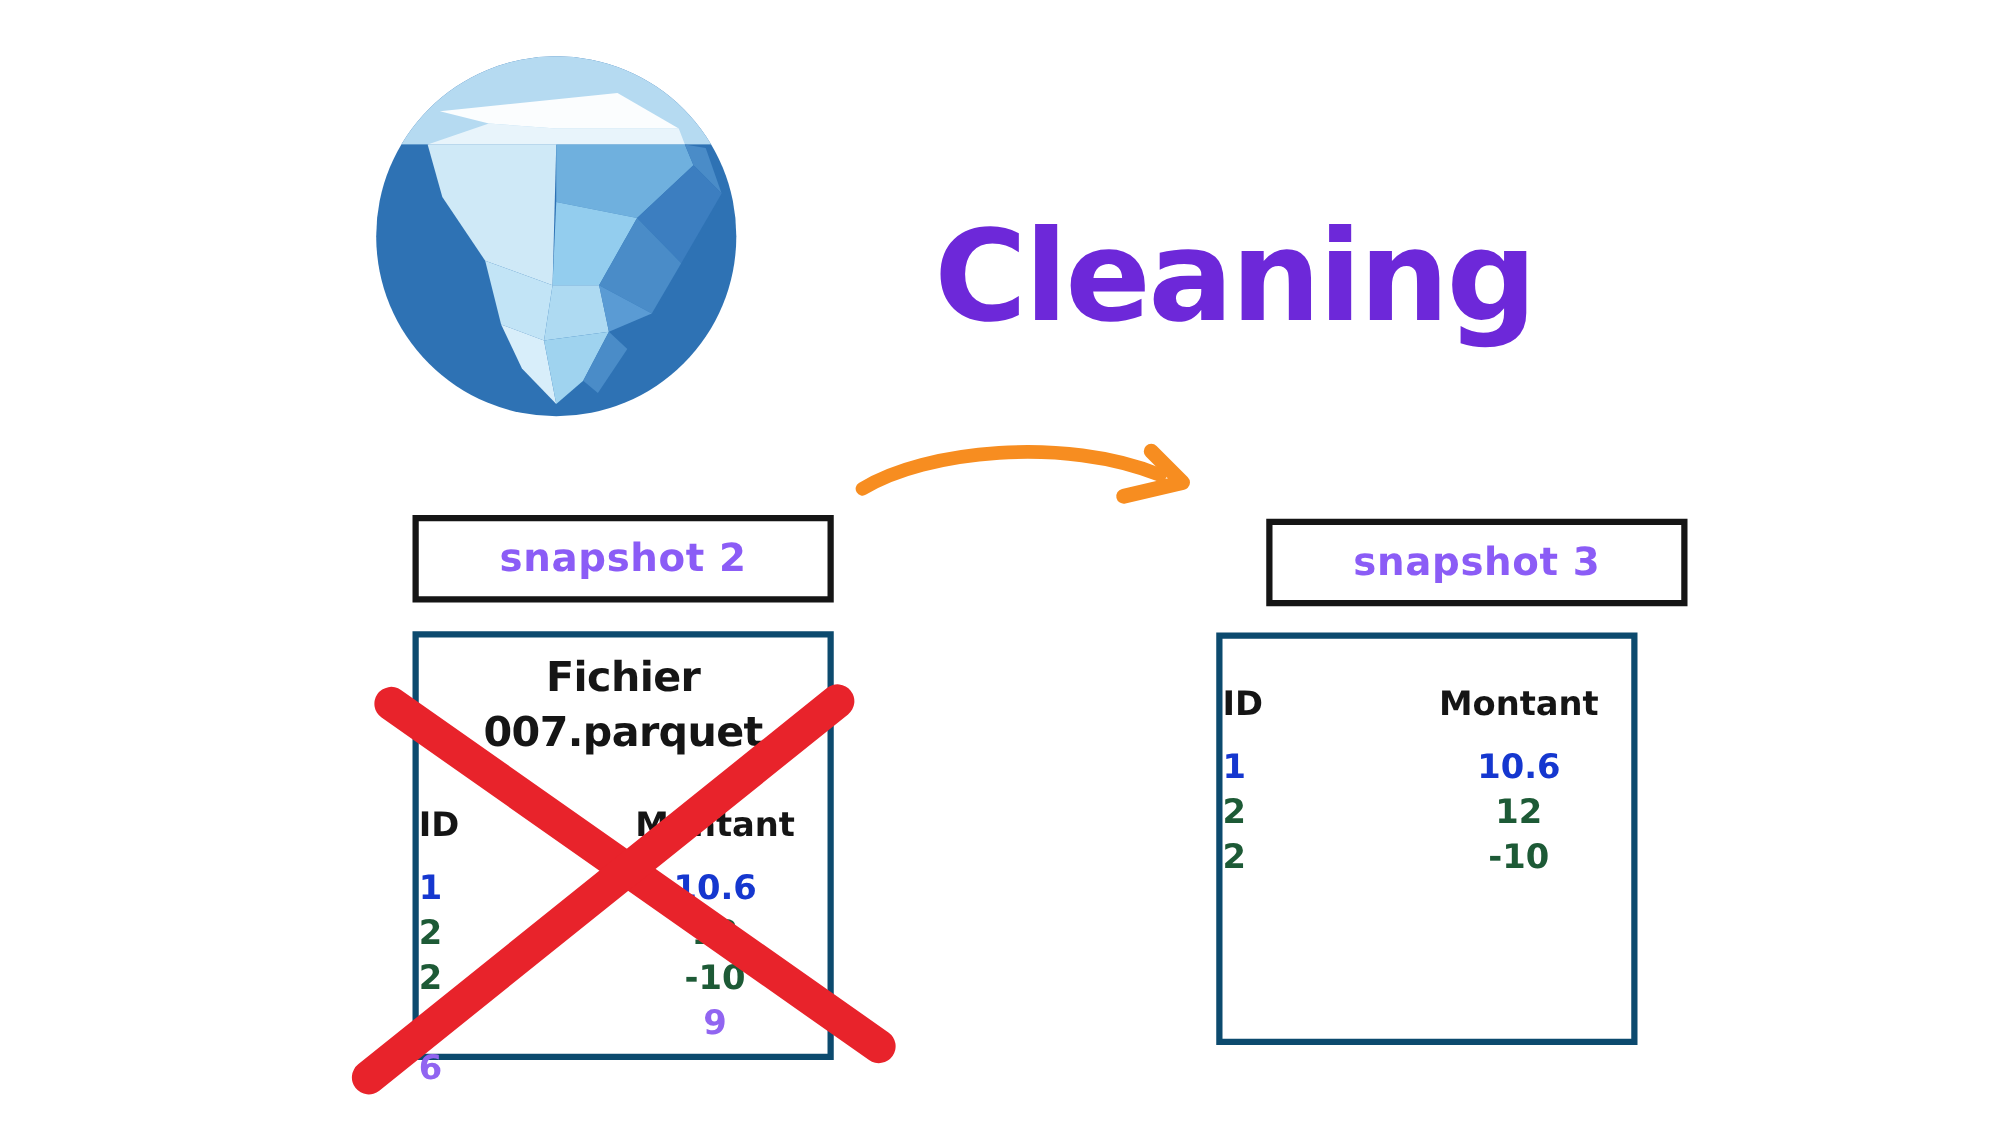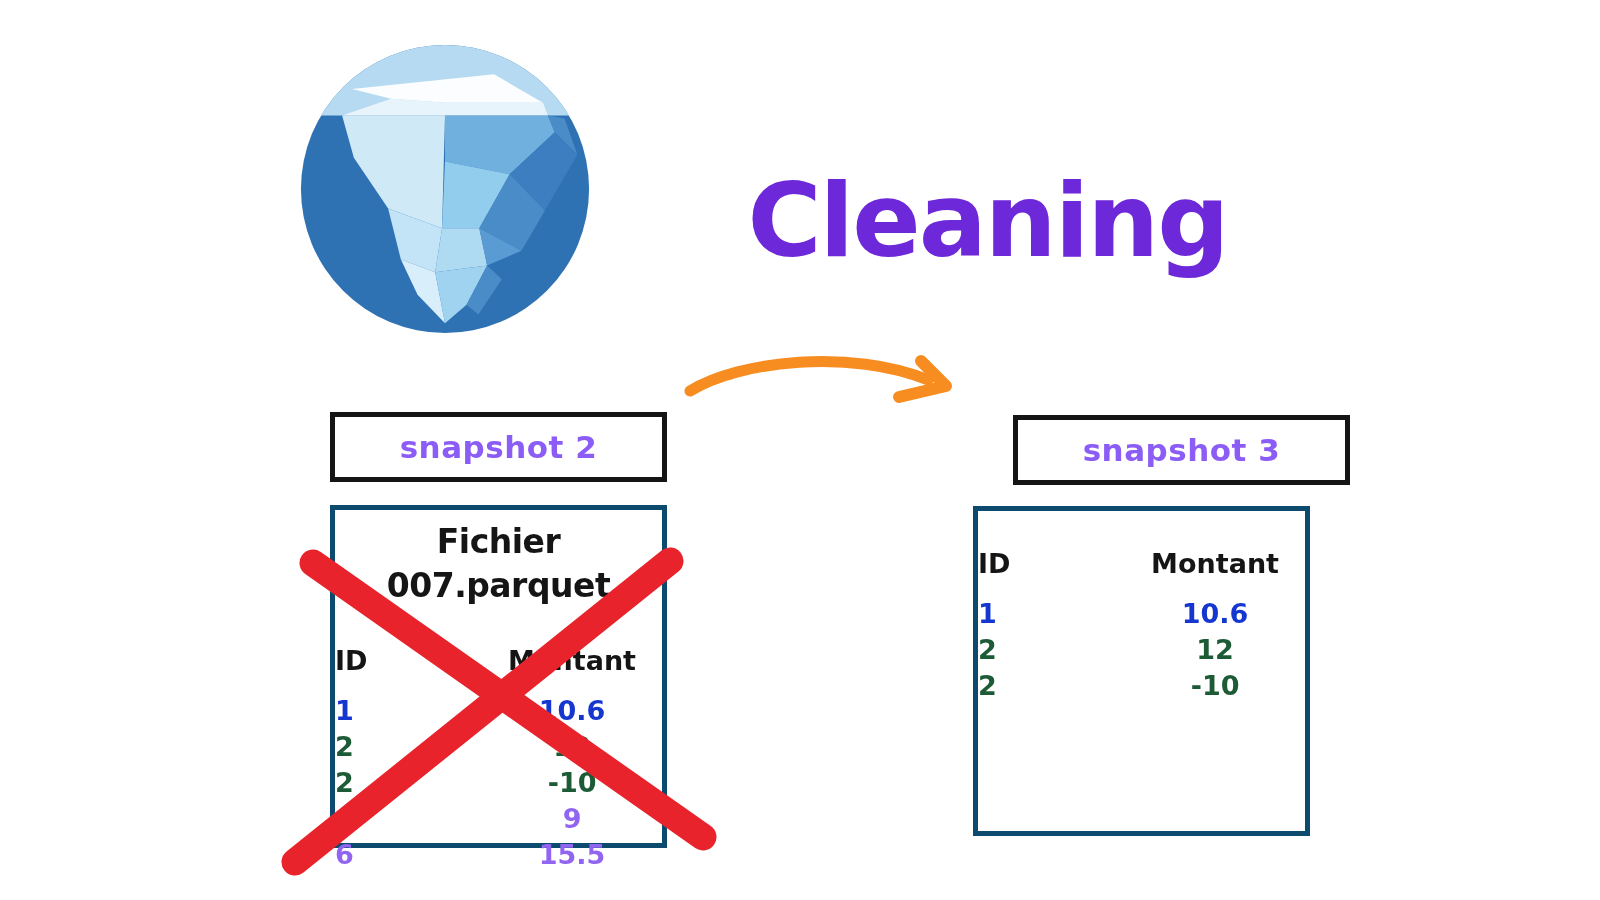--- a/index.html
+++ b/index.html
@@ -100,21 +100,20 @@
     <div class="row" data-color="green">
       <div class="cell-id">2</div>
       <div class="cell-mt">-10</div>
     </div>
     <div class="row" data-color="purple">
       <div class="cell-id">6</div>
       <div class="cell-mt">9</div>
     </div>
     <div class="row" data-color="purple">
       <div class="cell-id">6</div>
-      <div class="cell-mt">15.5</div>
     </div>
   </div>
 
   <div class="abs snapbox right">
     <span>snapshot 3</span>
   </div>
 
   <div class="abs filecard right">
     <div class="cols">
       <div class="cell-id">ID</div>

